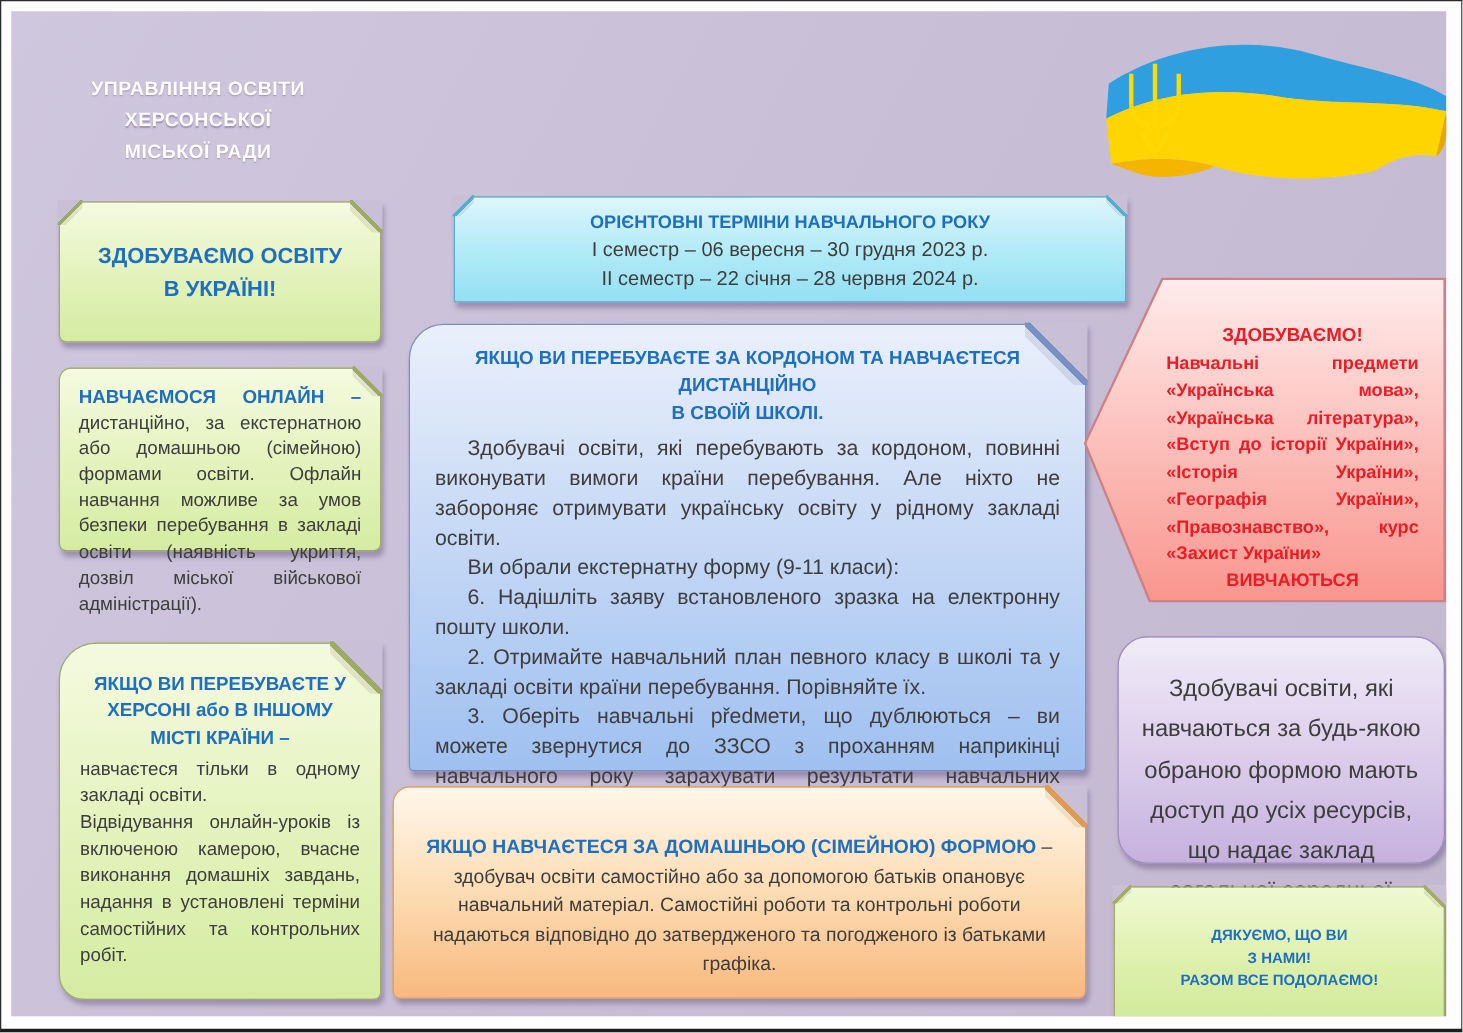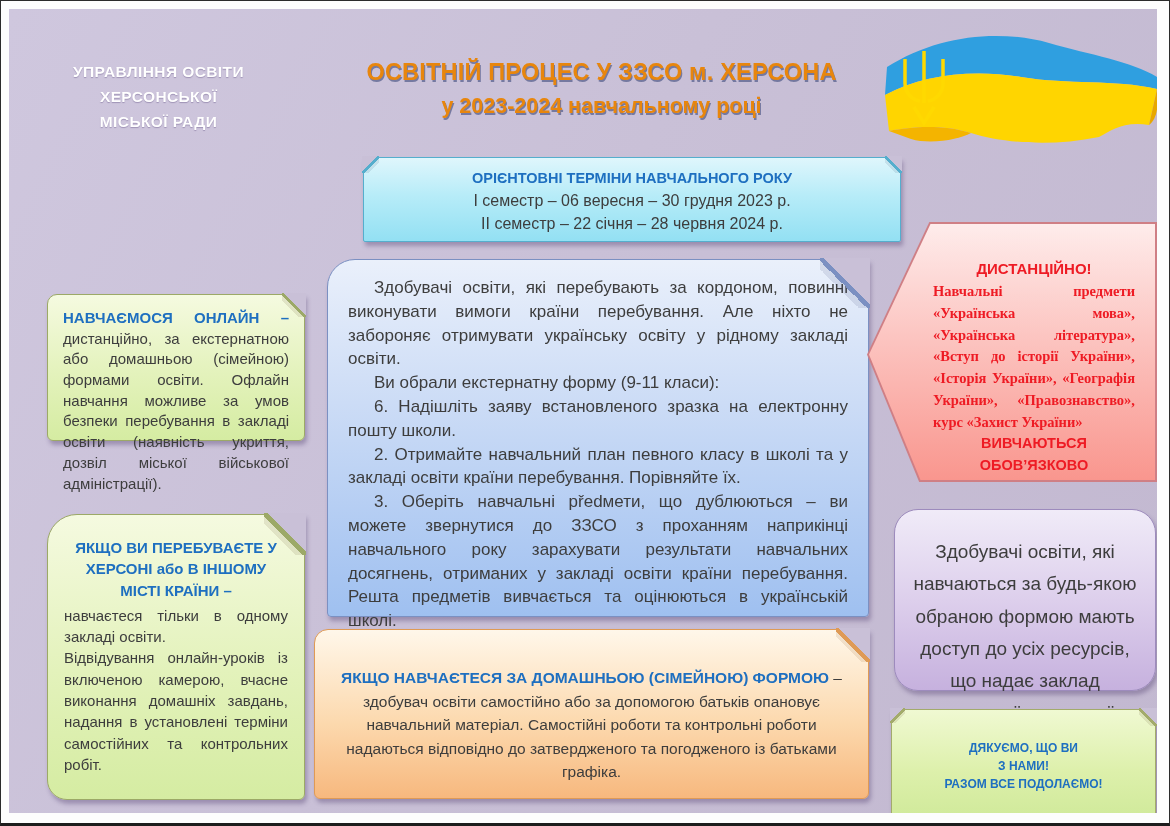--- a/index.html
+++ b/index.html
@@ -68,58 +68,60 @@
     font-size:15.5px;line-height:1.52;}
   
   .arrow-outer{position:absolute;left:858px;top:213px;width:290px;height:260px;
     background:#cf7f85;filter:drop-shadow(2px 3px 3px rgba(70,50,100,.4));
     clip-path:polygon(21.5% 0,100% 0,100% 100%,18% 100%,0 51%);}
   .arrow-inner{position:absolute;inset:2px;
     clip-path:polygon(21.5% 0,100% 0,100% 100%,18% 100%,0 51%);
     background:linear-gradient(180deg,#feeceb 0%,#fcc4c0 45%,#f9968e 100%);
     padding:36px 20px 0 64px;}
   .arrow-inner .hd{color:#ee1b24;font-weight:bold;font-size:15px;text-align:center;margin-bottom:4px;}
-  .arrow-inner .bd{color:#ee1b24;font-weight:bold;font-size:14.5px;line-height:1.5;text-align:justify;font-family:Liberation Serif, serif;}
+  .arrow-inner .bd{color:#ee1b24;font-weight:bold;font-size:14.5px;line-height:1.5;text-align:justify;}
   .arrow-inner .ft{color:#ee1b24;font-weight:bold;font-size:14.5px;line-height:1.5;text-align:center;}
   .box-access{left:885px;top:500px;width:262px;height:182px;border-color:#9d8bbd;
     background:linear-gradient(180deg,#f0ebf8 0%,#ddcfec 50%,#c6b1de 100%);
     border-radius:24px;padding:26px 16px 0;text-align:center;
     font-size:19px;line-height:1.7;}
   .box-thanks{left:882px;top:700px;width:265px;height:114px;border-color:#a3ab6b;
     background:linear-gradient(180deg,#f0f9d2 0%,#ddf0ab 55%,#cfe999 100%);
     border-radius:2px;display:flex;align-items:center;justify-content:center;
     text-align:center;font-size:12px;line-height:1.5;white-space:pre-line;}
 </style>
 </head>
 <body>
 
 <div class="photo">
   <div class="slide">
 
     <div class="org-title">УПРАВЛІННЯ ОСВІТИ
 ХЕРСОНСЬКОЇ
 МІСЬКОЇ РАДИ</div>
-    <div class="main-title">
-      <div class="l1">ОСВІТНІЙ ПРОЦЕС У ЗЗСО м. ХЕРСОНА</div>
-      <div class="l2">у 2023-2024 навчальному році</div>
-    </div>
 
     <svg class="flag" viewBox="0 0 292 126" aria-hidden="true">
       <path d="M16,40 C66,8 128,2 178,16 C220,28 260,34 286,50 L286,62 C242,52 198,58 150,50 C100,42 52,48 14,68 Z" fill="#2f9fe0"></path>
       <path d="M14,68 C52,48 100,42 150,50 C198,58 242,52 286,62 L278,98 C252,94 240,104 228,110 C180,120 132,116 100,106 C70,97 40,100 18,104 Z" fill="#ffd500"></path>
       <path d="M18,104 C40,100 70,97 100,106 C90,112 60,118 40,112 Z" fill="#f4b400"></path>
       <path d="M278,98 L286,62 C288,78 286,92 278,98 Z" fill="#e8a800"></path>
       <g stroke="#ffd900" stroke-width="3.5" fill="none">
         <path d="M34,32 v24 c0,11 8,17 15,18"></path>
         <path d="M72,32 v24 c0,11 -8,17 -15,18"></path>
         <path d="M53,24 v52"></path>
         <path d="M43,80 l10,16 l10,-16"></path>
       </g>
     </svg>
 
+    <div class="card green box-study h-blue">
+      <i class="fold fl" style="width:20px;height:20px;background:linear-gradient(135deg,#c9c0d7 0 46%,#9ca967 46% 56%,rgba(90,70,30,.12) 56% 66%,transparent 66%);"></i>
+      <i class="fold fr" style="width:26px;height:26px;background:linear-gradient(225deg,#c9c0d7 0 46%,#9ca967 46% 56%,rgba(90,70,30,.12) 56% 66%,transparent 66%);"></i>
+      <span>ЗДОБУВАЄМО ОСВІТУ
+В УКРАЇНІ!</span>
+    </div>
 
     <div class="card green box-online t-dark">
       <i class="fold fr" style="width:24px;height:24px;background:linear-gradient(225deg,#c9c0d7 0 46%,#9ca967 46% 56%,rgba(90,70,30,.12) 56% 66%,transparent 66%);"></i>
       <span class="h-blue">НАВЧАЄМОСЯ ОНЛАЙН –</span>
       <span>дистанційно, за екстернатною або домашньою (сімейною) формами освіти. Офлайн навчання можливе за умов безпеки перебування в закладі освіти (наявність укриття, дозвіл міської військової адміністрації).</span>
     </div>
 
     <div class="card green box-kherson t-dark">
       <i class="fold fr" style="width:42px;height:42px;background:linear-gradient(225deg,#c9c0d7 0 46%,#9ca967 46% 54%,rgba(90,70,30,.12) 54% 62%,transparent 62%);"></i>
       <div class="hd h-blue">ЯКЩО ВИ ПЕРЕБУВАЄТЕ У
@@ -132,36 +134,38 @@
     <div class="card box-terms t-dark">
       <i class="fold fl" style="width:17px;height:17px;background:linear-gradient(135deg,#c9c0d7 0 46%,#55aecd 46% 58%,rgba(40,80,110,.12) 58% 68%,transparent 68%);"></i>
       <i class="fold fr" style="width:17px;height:17px;background:linear-gradient(225deg,#c9c0d7 0 46%,#55aecd 46% 58%,rgba(40,80,110,.12) 58% 68%,transparent 68%);"></i>
       <div class="hd h-blue">ОРІЄНТОВНІ ТЕРМІНИ НАВЧАЛЬНОГО РОКУ</div>
       <div class="ln">І семестр – 06 вересня – 30 грудня 2023 р.</div>
       <div class="ln">ІІ семестр – 22 січня – 28 червня 2024 р.</div>
     </div>
 
     <div class="card box-abroad t-dark">
       <i class="fold fr" style="width:50px;height:50px;background:linear-gradient(225deg,#c9c0d7 0 46%,#7b90c2 46% 53%,rgba(50,60,110,.12) 53% 61%,transparent 61%);"></i>
+      <div class="hd h-blue">ЯКЩО ВИ ПЕРЕБУВАЄТЕ ЗА КОРДОНОМ ТА НАВЧАЄТЕСЯ ДИСТАНЦІЙНО
+В СВОЇЙ ШКОЛІ.</div>
       <p>Здобувачі освіти, які перебувають за кордоном, повинні виконувати вимоги країни перебування. Але ніхто не забороняє отримувати українську освіту у рідному закладі освіти.</p>
       <p>Ви обрали екстернатну форму (9-11 класи):</p>
       <p>6. Надішліть заяву встановленого зразка на електронну пошту школи.</p>
       <p>2. Отримайте навчальний план певного класу в школі та у закладі освіти країни перебування. Порівняйте їх.</p>
       <p>3. Оберіть навчальні předмети, що дублюються – ви можете звернутися до ЗЗСО з проханням наприкінці навчального року зарахувати результати навчальних досягнень, отриманих у закладі освіти країни перебування. Решта предметів вивчається та оцінюються в українській школі.</p>
     </div>
 
     <div class="card box-home t-dark">
       <i class="fold fr" style="width:34px;height:34px;background:linear-gradient(225deg,#c9c0d7 0 46%,#df9a55 46% 55%,rgba(140,80,20,.12) 55% 63%,transparent 63%);"></i>
       <span class="h-blue">ЯКЩО НАВЧАЄТЕСЯ ЗА ДОМАШНЬОЮ (СІМЕЙНОЮ) ФОРМОЮ</span>
       <span>– здобувач освіти самостійно або за допомогою батьків опановує навчальний матеріал. Самостійні роботи та контрольні роботи надаються відповідно до затвердженого та погодженого із батьками графіка.</span>
     </div>
 
     <div class="arrow-outer">
       <div class="arrow-inner">
-        <div class="hd">ДИСТАНЦІЙНО!</div>
+        <div class="hd">ЗДОБУВАЄМО!</div>
         <div class="bd">Навчальні предмети «Українська мова», «Українська література», «Вступ до історії України», «Історія України», «Географія України», «Правознавство», курс «Захист України»</div>
         <div class="ft">ВИВЧАЮТЬСЯ ОБОВ’ЯЗКОВО</div>
       </div>
     </div>
 
     <div class="card box-access t-dark">
       <span>Здобувачі освіти, які навчаються за будь-якою обраною формою мають доступ до усіх ресурсів, що надає заклад загальної середньої освіти для повноцінного онлайн-навчання.</span>
     </div>
 
     <div class="card box-thanks h-blue">

